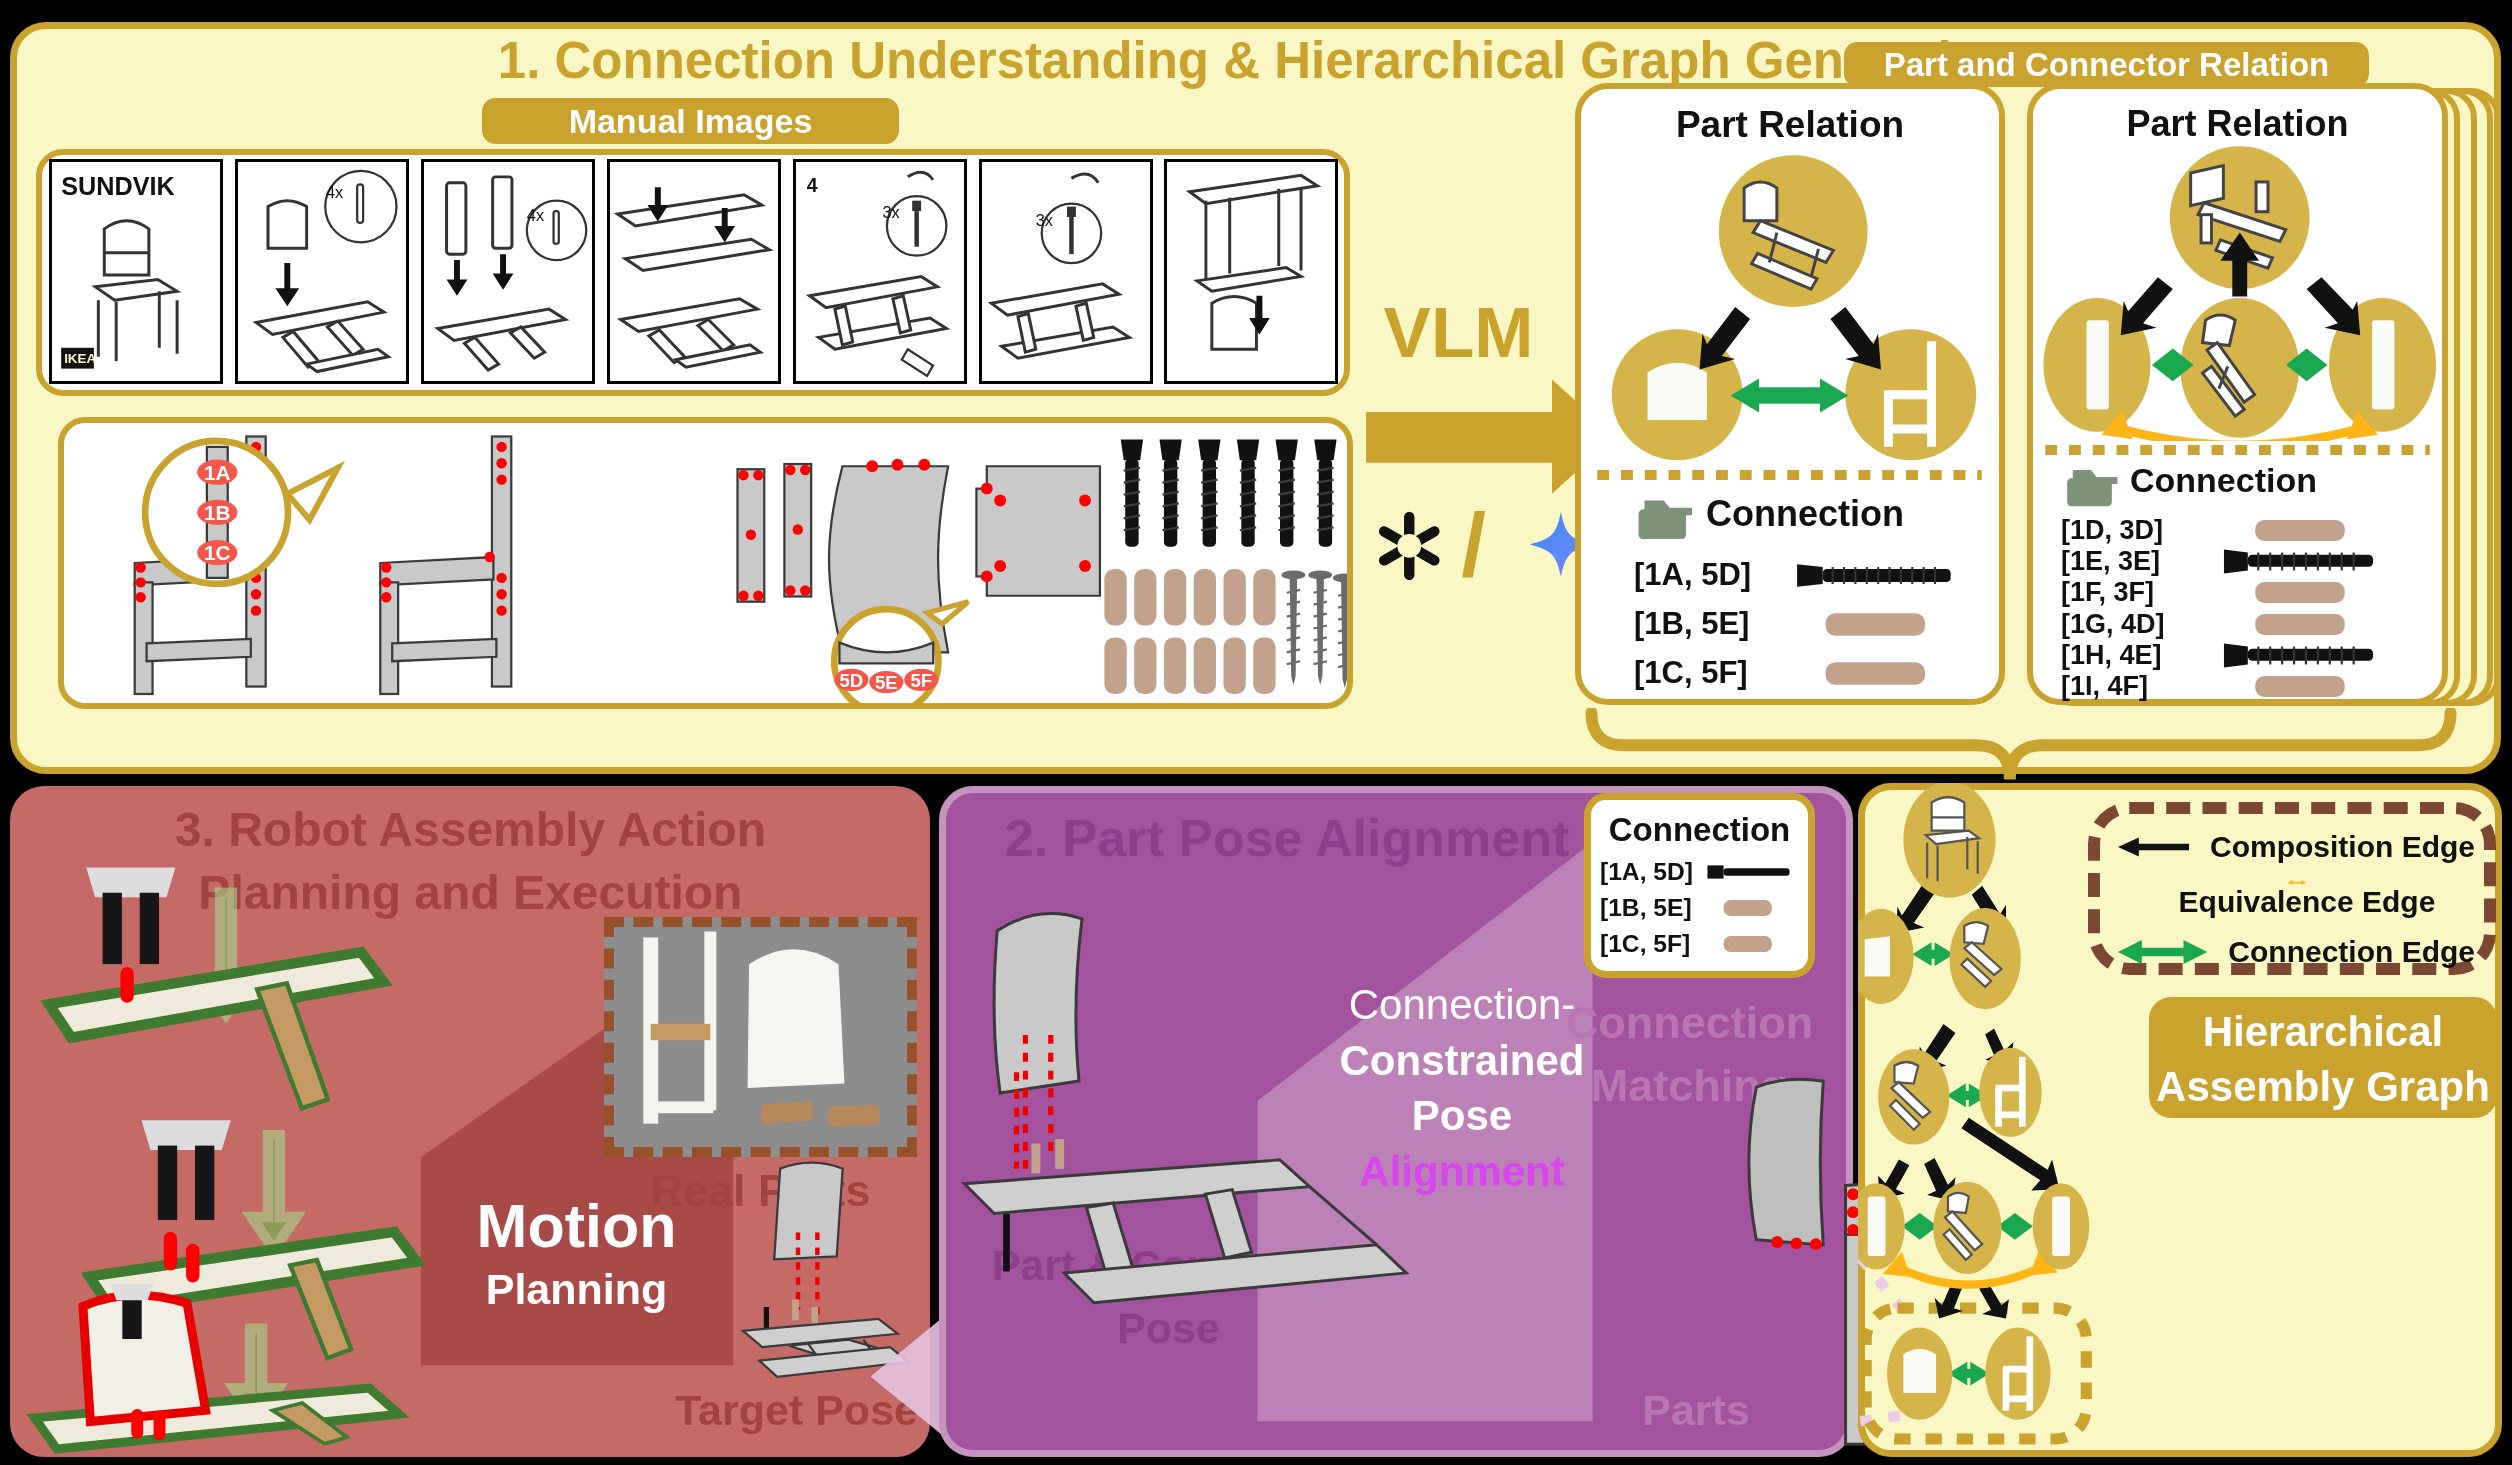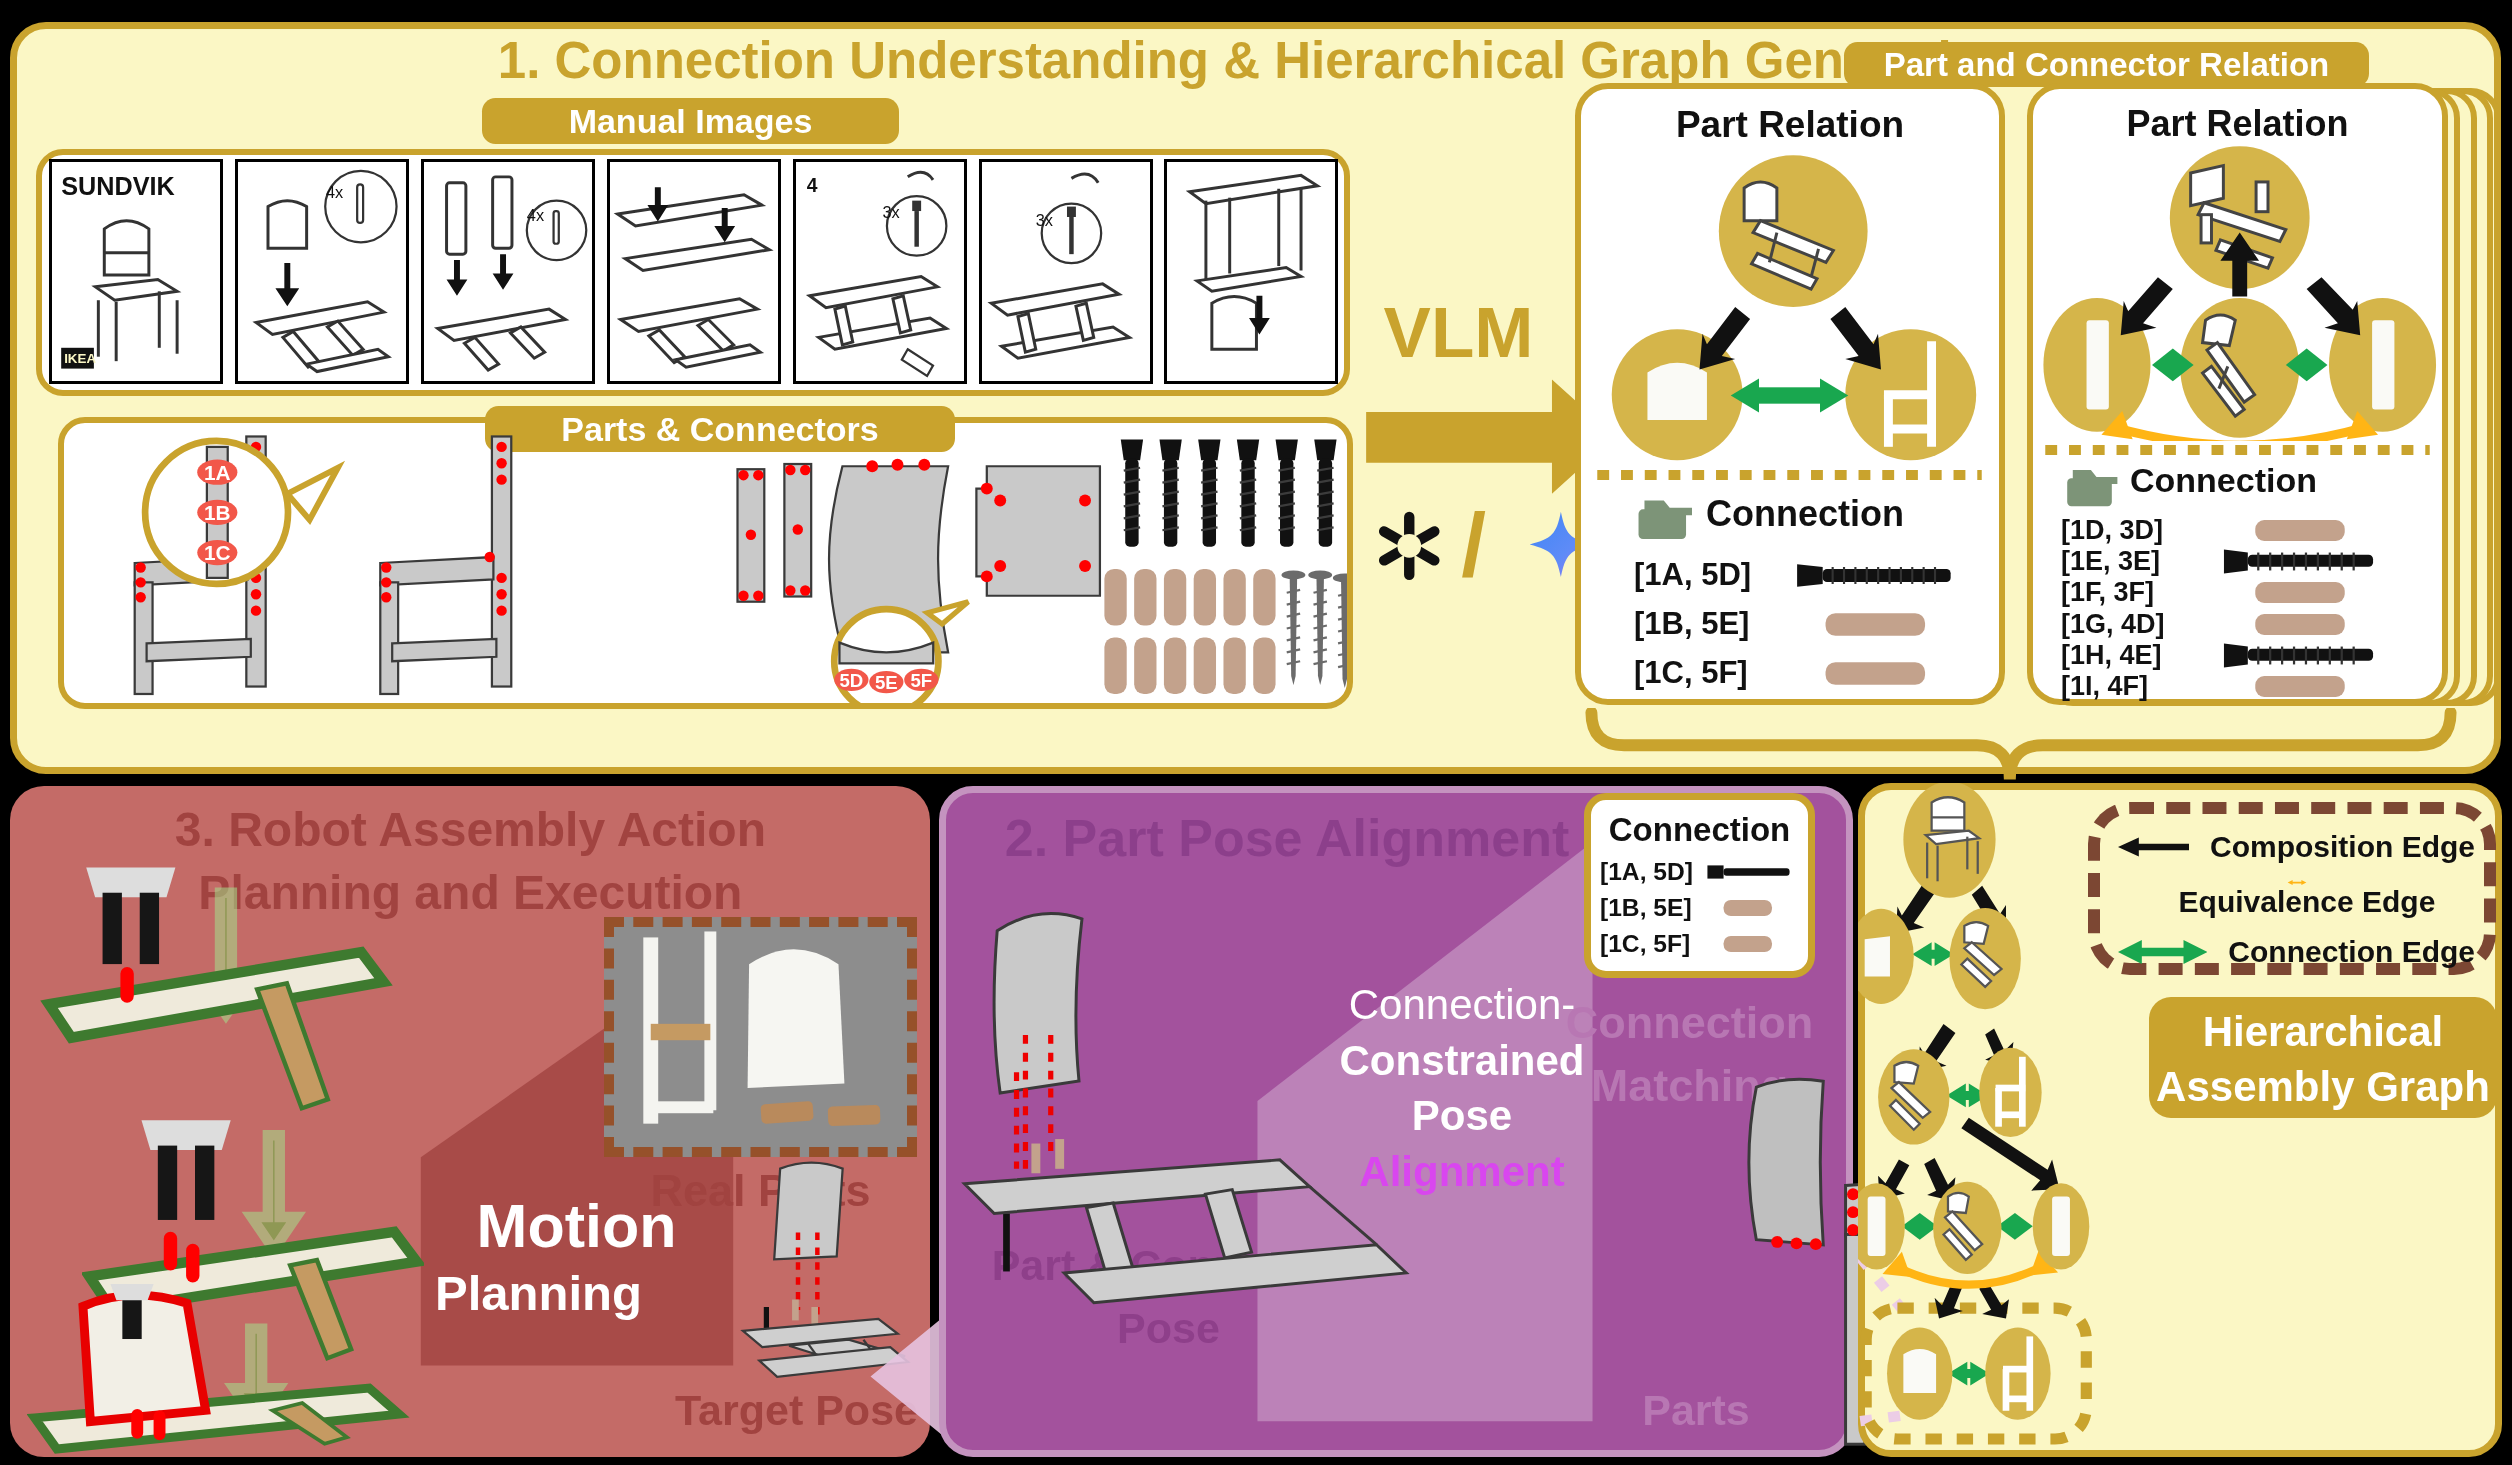--- a/index.html
+++ b/index.html
@@ -150,21 +150,20 @@
           <line x1="180" y1="34" x2="180" y2="146"></line>
           <path d="M40 160 l120 -18 20 12 -120 20 z"></path>
           <path d="M60 190 q30 -18 60 0 l0 62 -60 0 z"></path>
         </g>
         <path d="M120 180 l0 30 -10 0 14 22 14 -22 -10 0 0 -30 z" fill="#111"></path>
       </svg>
     </div>
   </div>
 
   <div class="abs whitebox" style="left:58px;top:417px;width:1295px;height:292px;"></div>
-  <div class="abs pill" style="left:485px;top:406px;width:470px;height:46px;line-height:46px;font-size:34px;">Parts &amp; Connectors</div>
 
   <svg class="abs" style="left:64px;top:423px;" width="1283" height="280" viewBox="0 0 1724 376">
     <defs>
       <g id="sideframe">
         <rect x="150" y="0" width="26" height="336" fill="#C9C9C9" stroke="#3A3A3A" stroke-width="3"></rect>
         <path d="M0 170 l152 -8 0 30 -152 8 z" fill="#C9C9C9" stroke="#3A3A3A" stroke-width="3"></path>
         <rect x="0" y="196" width="24" height="150" fill="#C9C9C9" stroke="#3A3A3A" stroke-width="3"></rect>
         <path d="M16 278 l140 -6 0 24 -140 6 z" fill="#C9C9C9" stroke="#3A3A3A" stroke-width="3"></path>
         <circle cx="163" cy="14" r="7" fill="#F00"></circle>
           <circle cx="163" cy="36" r="7" fill="#F00"></circle>
@@ -514,21 +513,21 @@
   </svg>
 
   <div class="abs" style="left:10.4px;top:786px;width:920px;height:671px;background:#C46B67;border-radius:34px;"></div>
   <div class="abs red-faint" style="left:10.4px;top:802px;width:920px;font-size:48px;color:#A14340;">3. Robot Assembly Action</div>
   <div class="abs red-faint" style="left:10.4px;top:865px;width:920px;font-size:48px;color:#A14340;">Planning and Execution</div>
 
   <svg class="abs" style="left:417px;top:923px;" width="320" height="476" viewBox="0 0 430 640">
     <polygon points="5,595 5,315 425,20 425,595" fill="#A84B48"></polygon>
   </svg>
   <div class="abs" style="left:435px;top:1191px;width:283px;font-size:61px;font-weight:bold;color:#fff;text-align:center;">Motion</div>
-  <div class="abs" style="left:435px;top:1265px;width:283px;font-size:49px;font-weight:bold;color:#fff;text-align:left;">Planning</div>
+  <div class="abs" style="left:435px;top:1265px;width:283px;font-size:43px;font-weight:bold;color:#fff;text-align:center;">Planning</div>
 
   <svg class="abs" style="left:34px;top:863px;" width="372" height="275" viewBox="0 0 500 370">
     <path d="M250 40 l0 120 -22 0 30 44 30 -44 -22 0 0 -120 z" fill="#64BD45" opacity="0.55" stroke="#A5E08C" stroke-width="14"></path>
     <path d="M20 190 L440 120 470 160 50 235 Z" fill="#EFEADB" stroke="#3E7A2F" stroke-width="14"></path>
     <path d="M300 170 L360 330 395 318 340 162 Z" fill="#C59A62" stroke="#3E7A2F" stroke-width="6"></path>
     <g>
       <path d="M70 6 L190 6 178 46 82 46 Z" fill="#DDDDDD"></path>
       <rect x="92" y="40" width="26" height="96" fill="#161616"></rect>
       <rect x="142" y="40" width="26" height="96" fill="#161616"></rect>
     </g>

